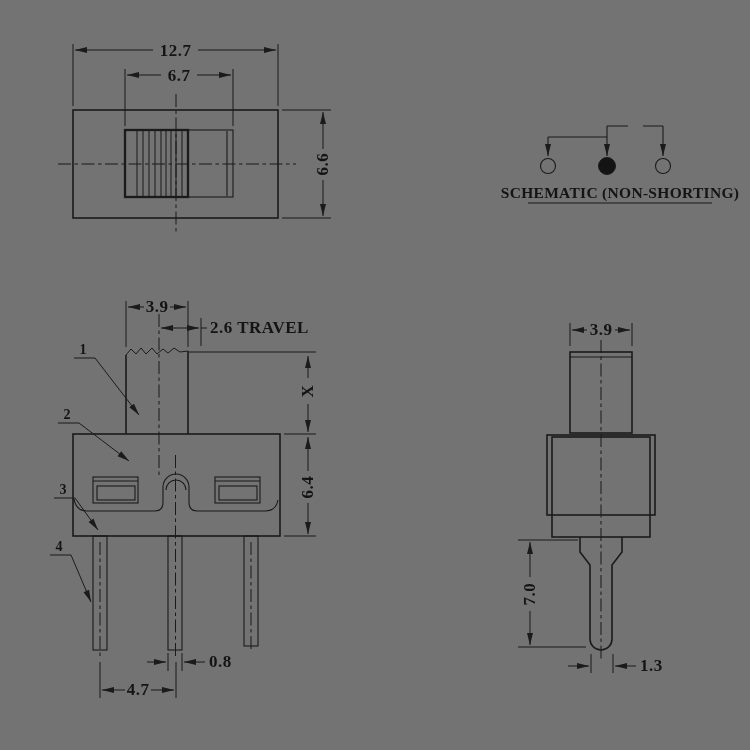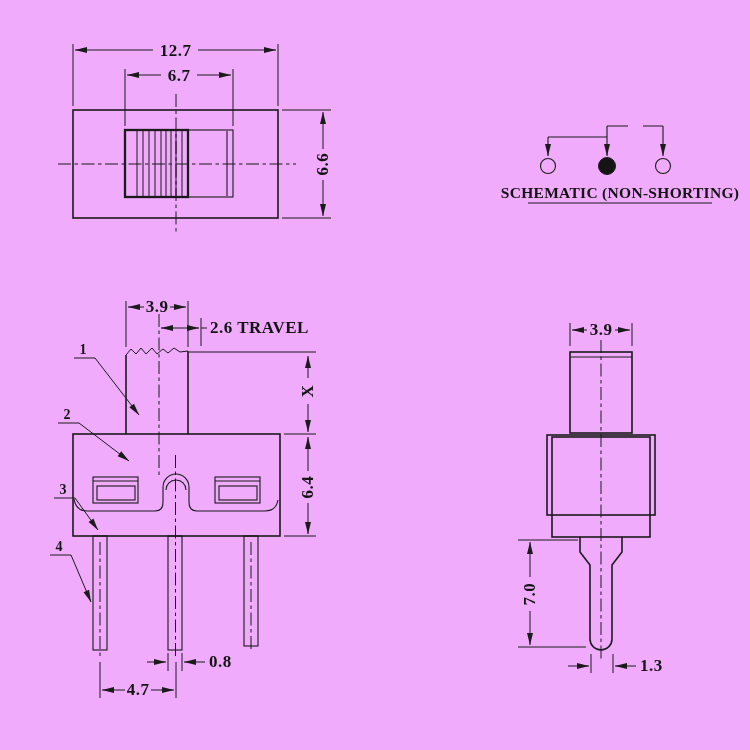--- a/index.html
+++ b/index.html
@@ -1,16 +1,16 @@
 <!DOCTYPE html>
 <html><head>
 <meta charset="utf-8">
 <style>
   html,body{margin:0;padding:0;background:#ffffff;}
-  .canvas{width:750px;height:750px;background:#f0abfc;position:relative;overflow:hidden;}
+  .canvas{width:750px;height:750px;background:#737373;position:relative;overflow:hidden;}
   svg{display:block;}
   .ln{stroke:#1b1b1b;fill:none;stroke-width:1.1;}
   .med{stroke:#1b1b1b;fill:none;stroke-width:1.6;}
   .thick{stroke:#1b1b1b;fill:none;stroke-width:2.3;}
   .thin{stroke:#1b1b1b;fill:none;stroke-width:1;}
   .cl{stroke:#1b1b1b;fill:none;stroke-width:1;stroke-dasharray:13 3.5 3.5 3.5;}
   .dim{stroke:#1b1b1b;fill:none;stroke-width:1;}
   text.d{font-family:"Liberation Serif","DejaVu Serif",serif;font-weight:bold;font-size:17px;fill:#141414;letter-spacing:.5px;}
   text.c{font-family:"Liberation Serif","DejaVu Serif",serif;font-weight:bold;font-size:14px;fill:#141414;}
   text.s{font-family:"Liberation Serif","DejaVu Serif",serif;font-weight:bold;font-size:15.5px;fill:#141414;letter-spacing:.3px;}

